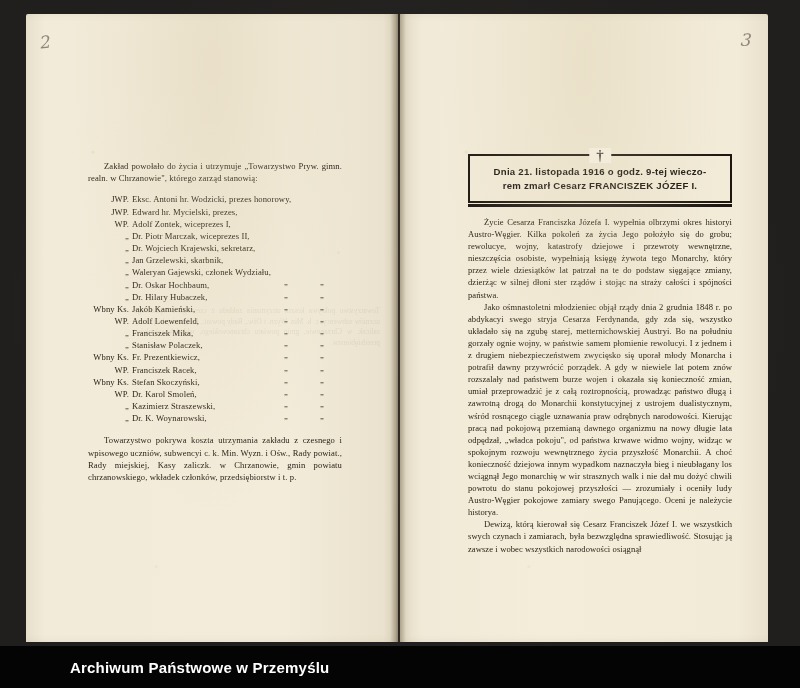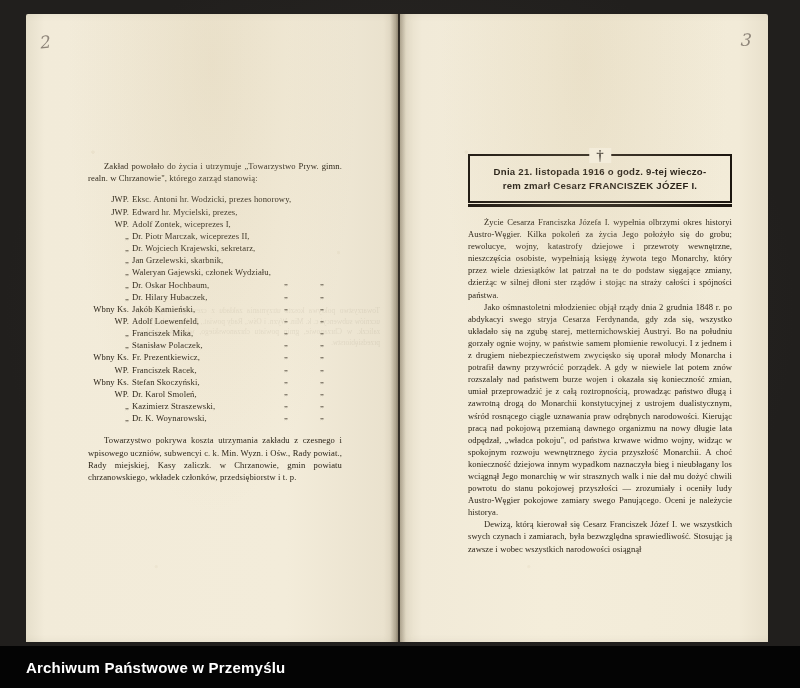--- a/index.html
+++ b/index.html
@@ -245,20 +245,21 @@
     align-items: center;
     z-index: 20;
   }
   .watermark span {
     font-family: "Liberation Sans", sans-serif;
     font-weight: bold;
     font-size: 15px;
     color: #ffffff;
     padding-left: 26px;
     letter-spacing: 0.2px;
+    margin-left: 44px;
   }
 </style>
 </head>
 <body>
 
 <div id="scan">
 
   <div class="book">
 
     <div class="page left">

